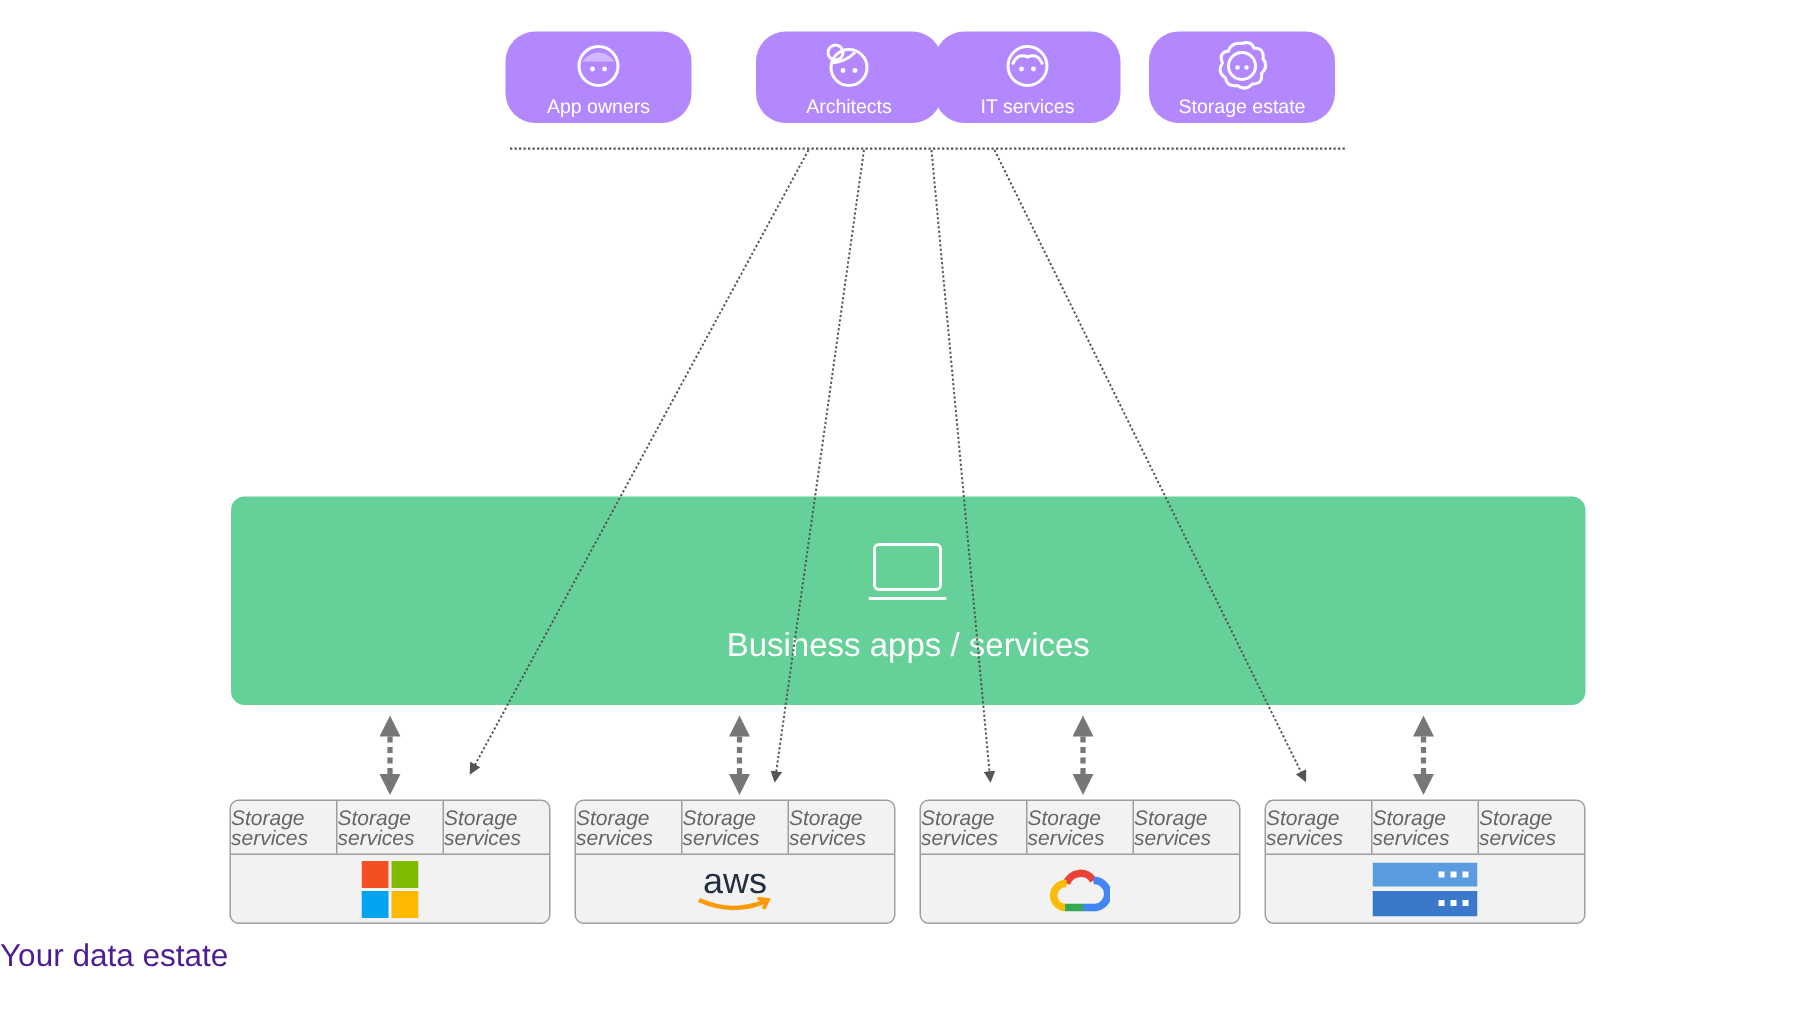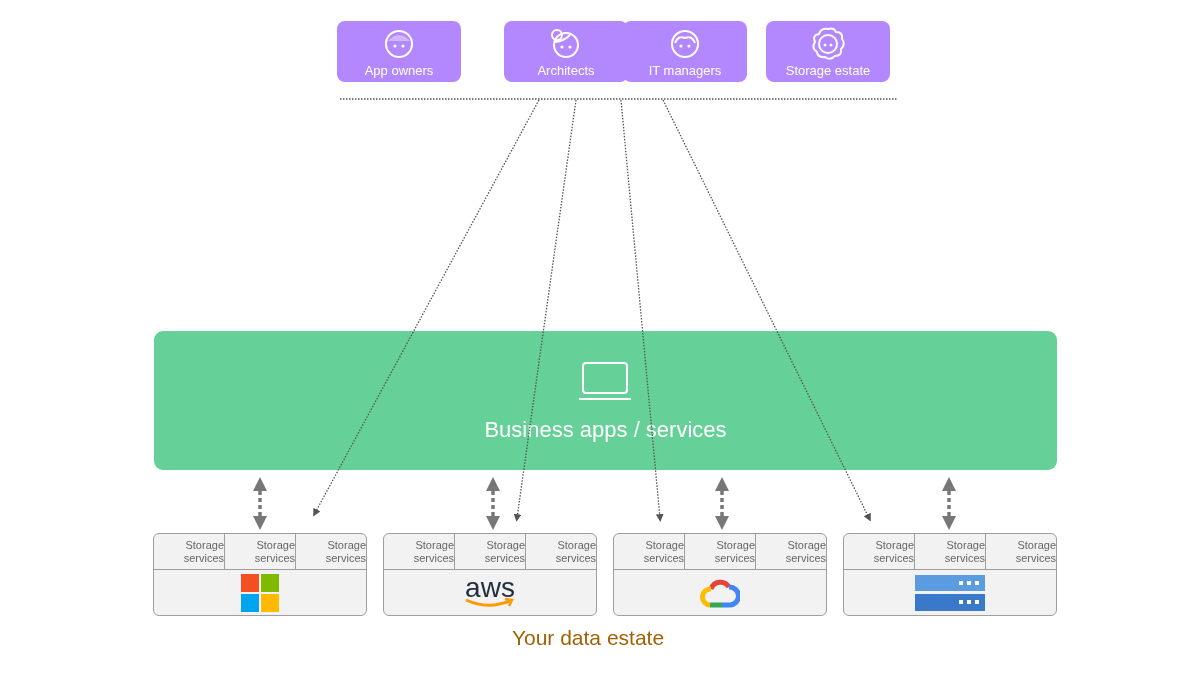--- a/index.html
+++ b/index.html
@@ -1,28 +1,28 @@
 <!DOCTYPE html>
 <html><head>
 <meta charset="utf-8">
 <style>
   html, body { margin: 0; padding: 0; background: #ffffff; }
   body { width: 1200px; height: 675px; position: relative; overflow: hidden; font-family: "Liberation Sans", sans-serif; }
-  .persona { position: absolute; top: 21px; width: 124px; height: 61px; background: #b388ff; border-radius: 8px; color: #fff; text-align: center; }
+  .persona { position: absolute; top: 21px; width: 124px; height: 61px; background: #b388ff; border-radius: 20px; color: #fff; text-align: center; }
   .persona svg { position: absolute; left: 47px; top: 8px; }
   .persona .label { position: absolute; left: 0; right: 0; top: 43px; font-size: 13px; line-height: 14px; }
   .band { position: absolute; left: 154px; top: 331px; width: 903px; height: 139px; background: #65d097; border-radius: 9px; }
   .band .title { position: absolute; left: 0; right: 0; top: 86px; text-align: center; color: #fff; font-size: 22px; }
   .band svg { position: absolute; left: 425px; top: 30px; }
   .estate { position: absolute; top: 533px; width: 212px; height: 81px; border: 1.5px solid #9e9e9e; border-radius: 6px; background: #f2f2f2; overflow: hidden; }
   .cells { display: flex; height: 35px; border-bottom: 1.5px solid #9e9e9e; }
-  .cell { flex: 1; text-align: right; font-size: 11px; color: #666; line-height: 13px; padding-top: 5px; box-sizing: border-box; }
+  .cell { flex: 1; text-align: left; font-size: 14px; color: #666; line-height: 13px; padding-top: 5px; box-sizing: border-box; font-style: italic; }
   .cell + .cell { border-left: 1.5px solid #9e9e9e; }
   .logo { position: absolute; left: 0; right: 0; top: 38px; height: 42px; display: flex; align-items: center; justify-content: center; }
-  .caption { position: absolute; left: 0; width: 1176px; top: 626px; text-align: center; font-size: 21px; color: #a16207; }
+  .caption { position: absolute; left: 0; width: 1176px; top: 626px; font-size: 21px; color: #4c1d95; }
   .overlay { position: absolute; left: 0; top: 0; pointer-events: none; }
 </style>
 </head>
 <body>
 
 <div class="persona" style="left:337px">
   <svg width="30" height="30" viewBox="0 0 30 30">
       <circle cx="15" cy="15" r="13" fill="none" stroke="#fff" stroke-width="2"></circle>
       <path d="M4 12 Q15 0 26 12" fill="#fff" opacity="0.4"></path>
       <circle cx="11" cy="17" r="1.6" fill="#fff"></circle>
@@ -40,21 +40,21 @@
     </svg>
   <div class="label">Architects</div>
 </div>
 <div class="persona" style="left:623px">
   <svg width="30" height="30" viewBox="0 0 30 30">
       <circle cx="15" cy="15" r="13" fill="none" stroke="#fff" stroke-width="2"></circle>
       <path d="M5 14 Q8 6 15 9 Q22 6 25 14" fill="none" stroke="#fff" stroke-width="2"></path>
       <circle cx="11" cy="17" r="1.6" fill="#fff"></circle>
       <circle cx="19" cy="17" r="1.6" fill="#fff"></circle>
     </svg>
-  <div class="label">IT managers</div>
+  <div class="label">IT services</div>
 </div>
 <div class="persona" style="left:766px">
   <svg width="36" height="34" viewBox="0 0 36 34" style="left:44px;top:5px">
       <path d="M18 3 Q24 1 26 6 Q33 6 32 13 Q36 18 31 23 Q32 30 25 30 Q20 35 15 31 Q8 32 7 26 Q1 22 5 16 Q2 9 9 8 Q11 2 18 3Z" fill="none" stroke="#fff" stroke-width="2"></path>
       <circle cx="18" cy="18" r="9" fill="none" stroke="#fff" stroke-width="2"></circle>
       <circle cx="15" cy="19" r="1.5" fill="#fff"></circle>
       <circle cx="21" cy="19" r="1.5" fill="#fff"></circle>
     </svg>
   <div class="label">Storage estate</div>
 </div>
@@ -82,21 +82,21 @@
       </svg>
     </div>
 </div>
 <div class="estate" style="left:383px">
   <div class="cells">
       <div class="cell">Storage<br>services</div>
       <div class="cell">Storage<br>services</div>
       <div class="cell">Storage<br>services</div>
     </div>
   <div class="logo" style="flex-direction:column">
-    <span style="font-size:28px;color:#232f3e;line-height:20px">aws</span>
+    <span style="font-size:24px;color:#232f3e;line-height:20px">aws</span>
     <svg width="52" height="10" viewBox="0 0 52 10">
         <path d="M2 2 Q24 12 46 3" fill="none" stroke="#ff9900" stroke-width="3"></path>
         <path d="M41 1 L48 2 L45 8" fill="none" stroke="#ff9900" stroke-width="2.5"></path>
       </svg>
   </div>
 </div>
 <div class="estate" style="left:613px">
   <div class="cells">
       <div class="cell">Storage<br>services</div>
       <div class="cell">Storage<br>services</div>

